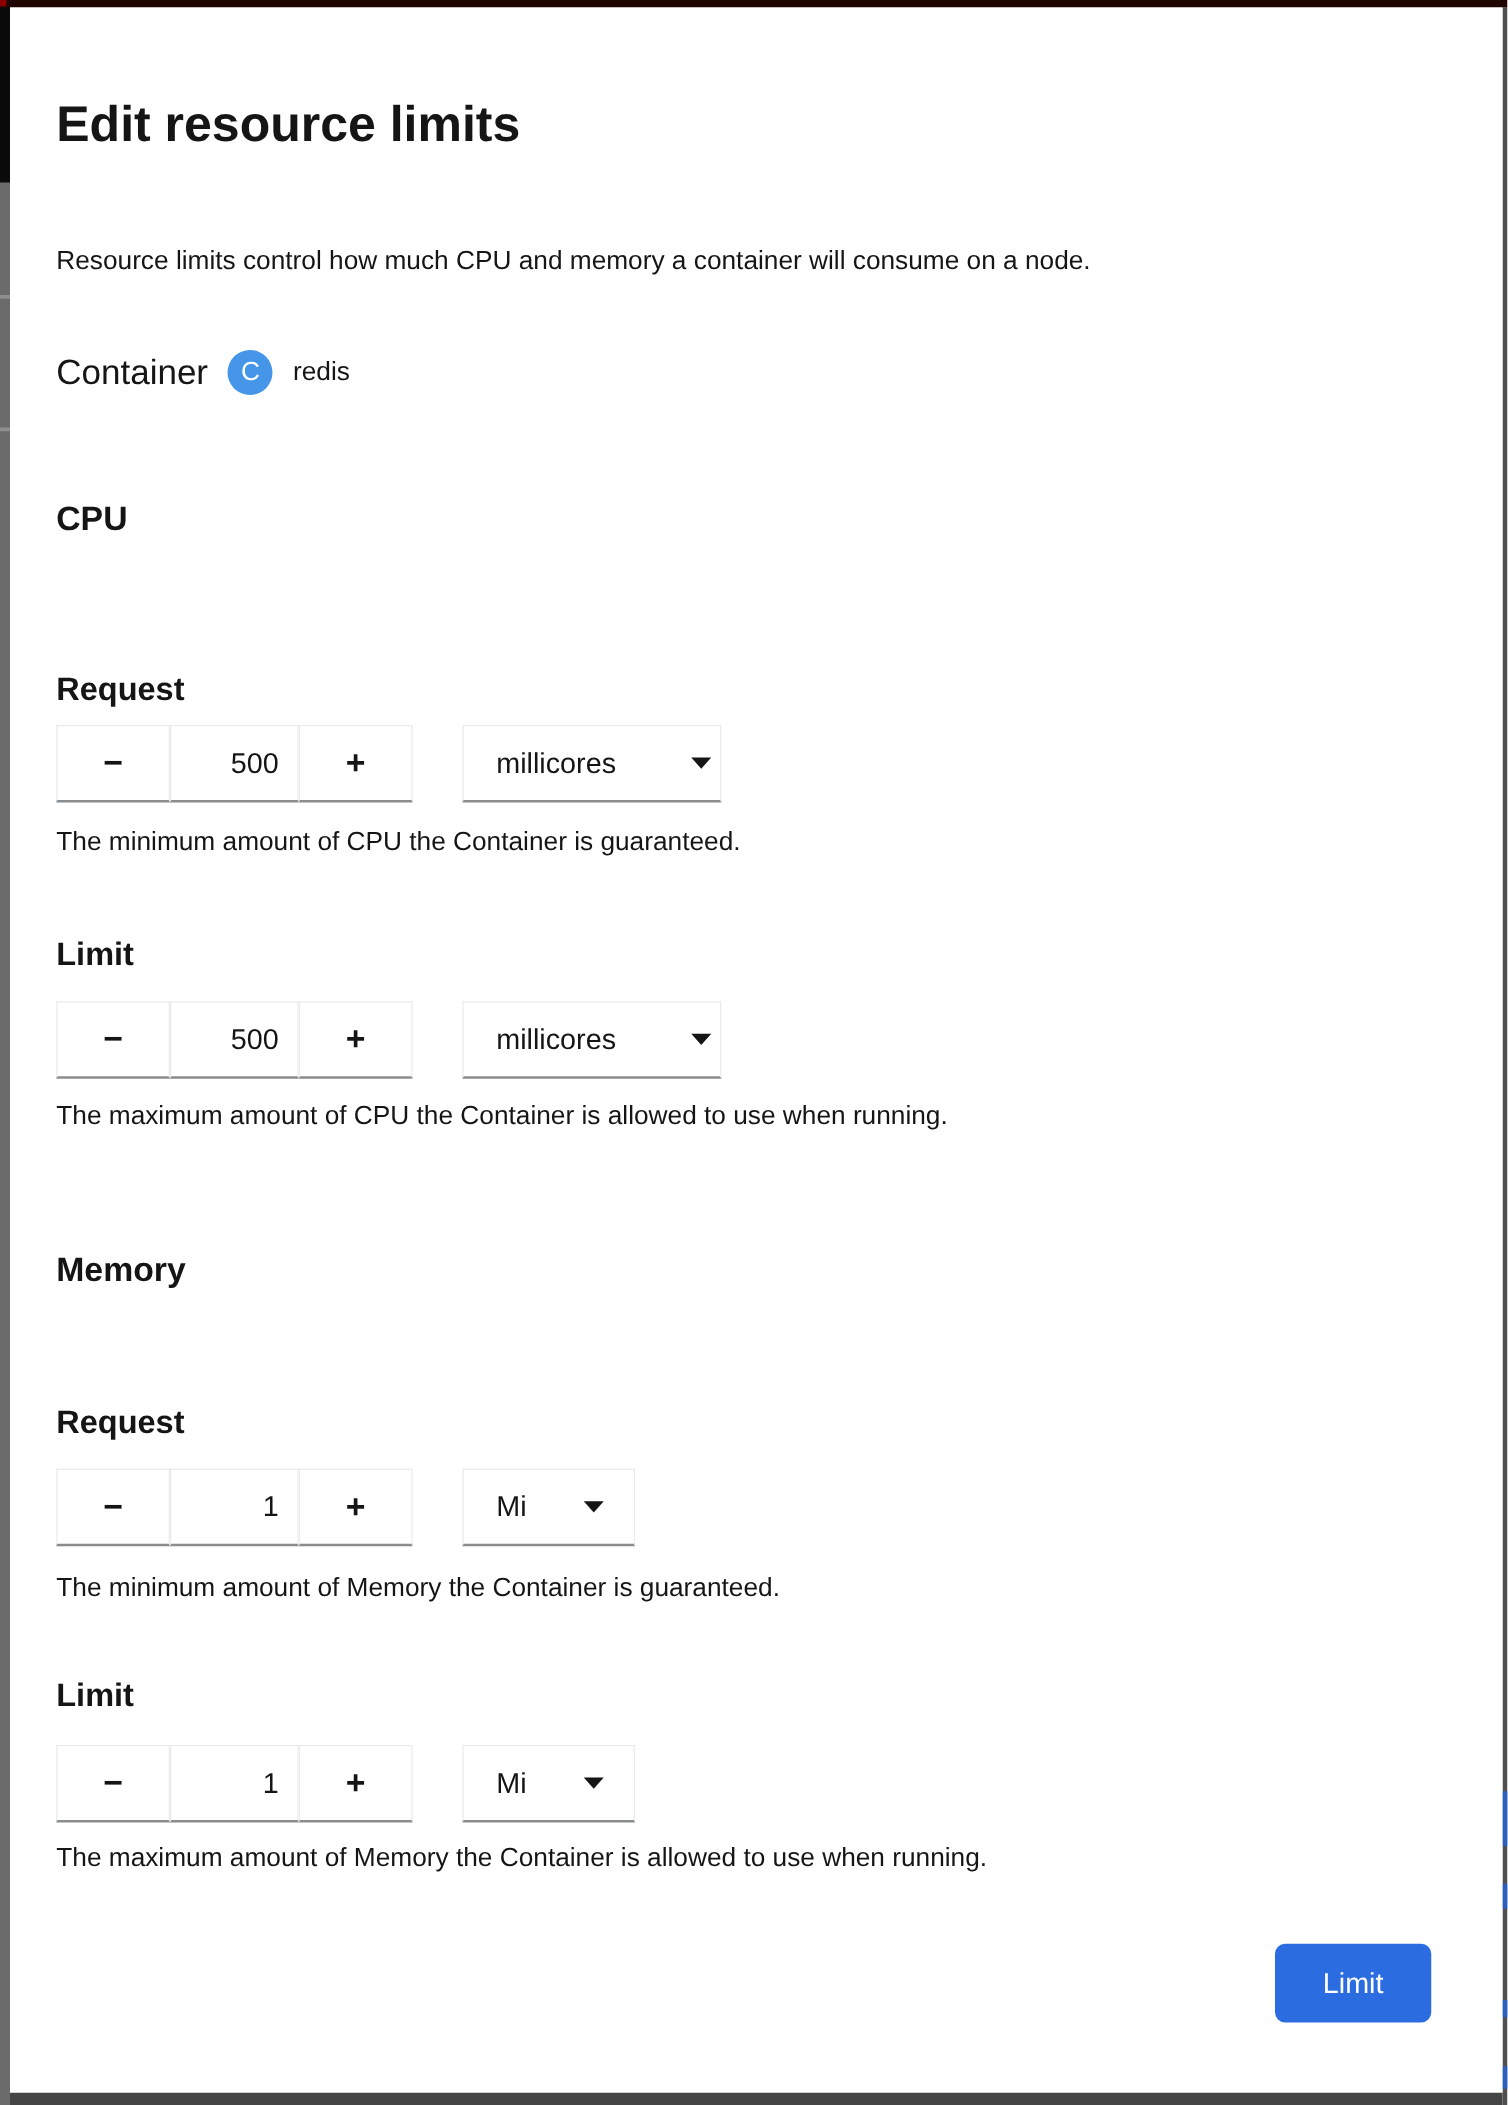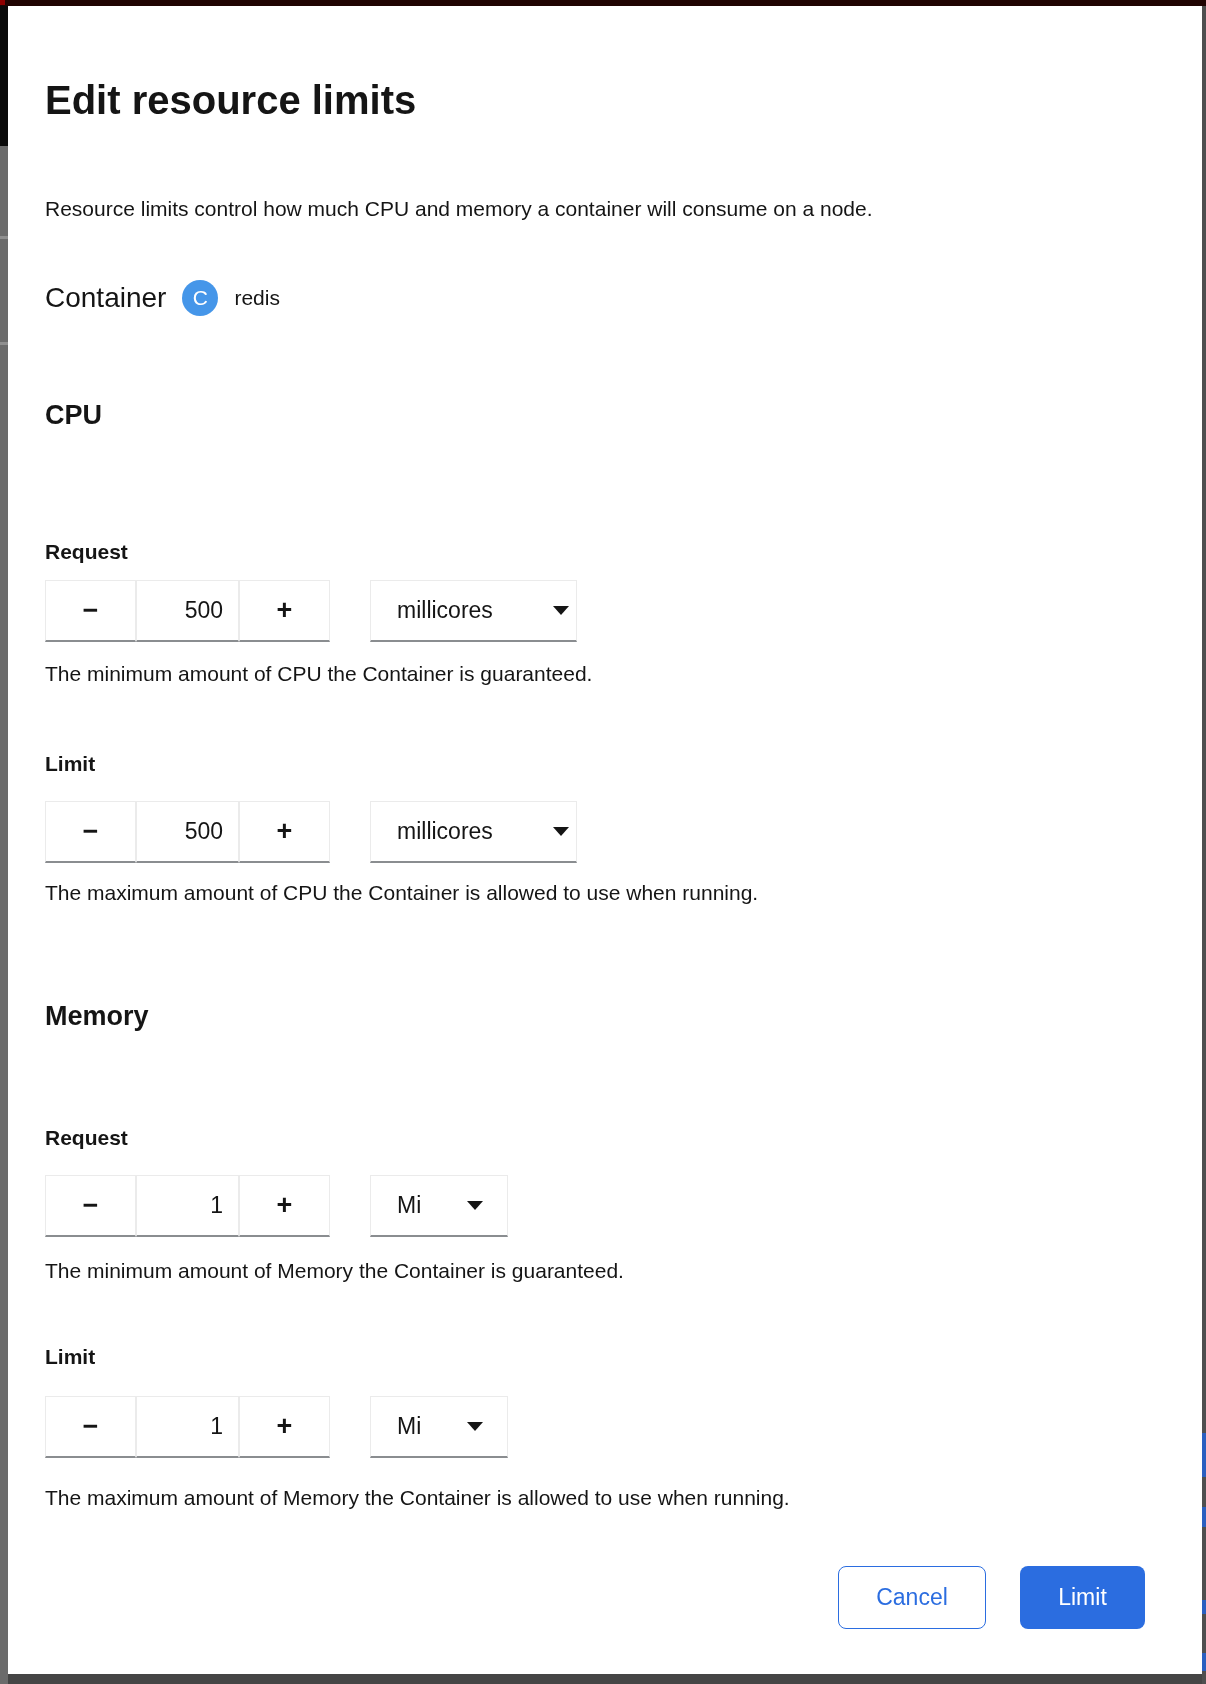--- a/index.html
+++ b/index.html
@@ -28,21 +28,21 @@
   .container-row { margin-top:60px; display:flex; align-items:center; height:36px; }
   .container-label { font-size:28px; }
   .badge {
     width:36px; height:36px; border-radius:50%; background:#4596e9; color:#fff;
     font-size:21px; font-weight:500; display:flex; align-items:center; justify-content:center;
     margin-left:16px;
   }
   .container-name { font-size:21px; margin-left:16px; }
 
   .section-heading { margin:0; font-size:27px; line-height:30px; font-weight:700; }
-  .field-label { font-size:21px; line-height:23px; font-weight:700; }
+  .field-label { font-size:26px; line-height:23px; font-weight:700; }
 
   .input-row { display:flex; align-items:flex-start; }
   .num-group { display:flex; }
   .spin-btn {
     width:91px; height:62px; box-sizing:border-box; background:#fff;
     border:1px solid #ebebeb; border-bottom:2px solid #8a8d90;
     font-family:"Liberation Sans", sans-serif; font-size:27px; font-weight:700; color:#151515;
     display:flex; align-items:center; justify-content:center; padding:0; cursor:pointer;
   }
   .num-input {
@@ -172,20 +172,19 @@
       <input class="num-input" value="1" style="">
       <button class="spin-btn">
           <span>+</span>
         </button>
     </div>
     <div class="unit-select narrow">
       <span>Mi</span>
       <span class="caret"></span>
     </div>
   </div>
-  <div class="helper" style="margin-top:28px;">The maximum amount of Memory the Container is allowed to use when running.</div>
+  <div class="helper" style="margin-top:17px;">The maximum amount of Memory the Container is allowed to use when running.</div>
 
   <div class="footer">
-    <button class="btn btn-cancel">Cancel</button>
     <button class="btn btn-save">Limit</button>
   </div>
 
 </div>
 
 </body></html>

